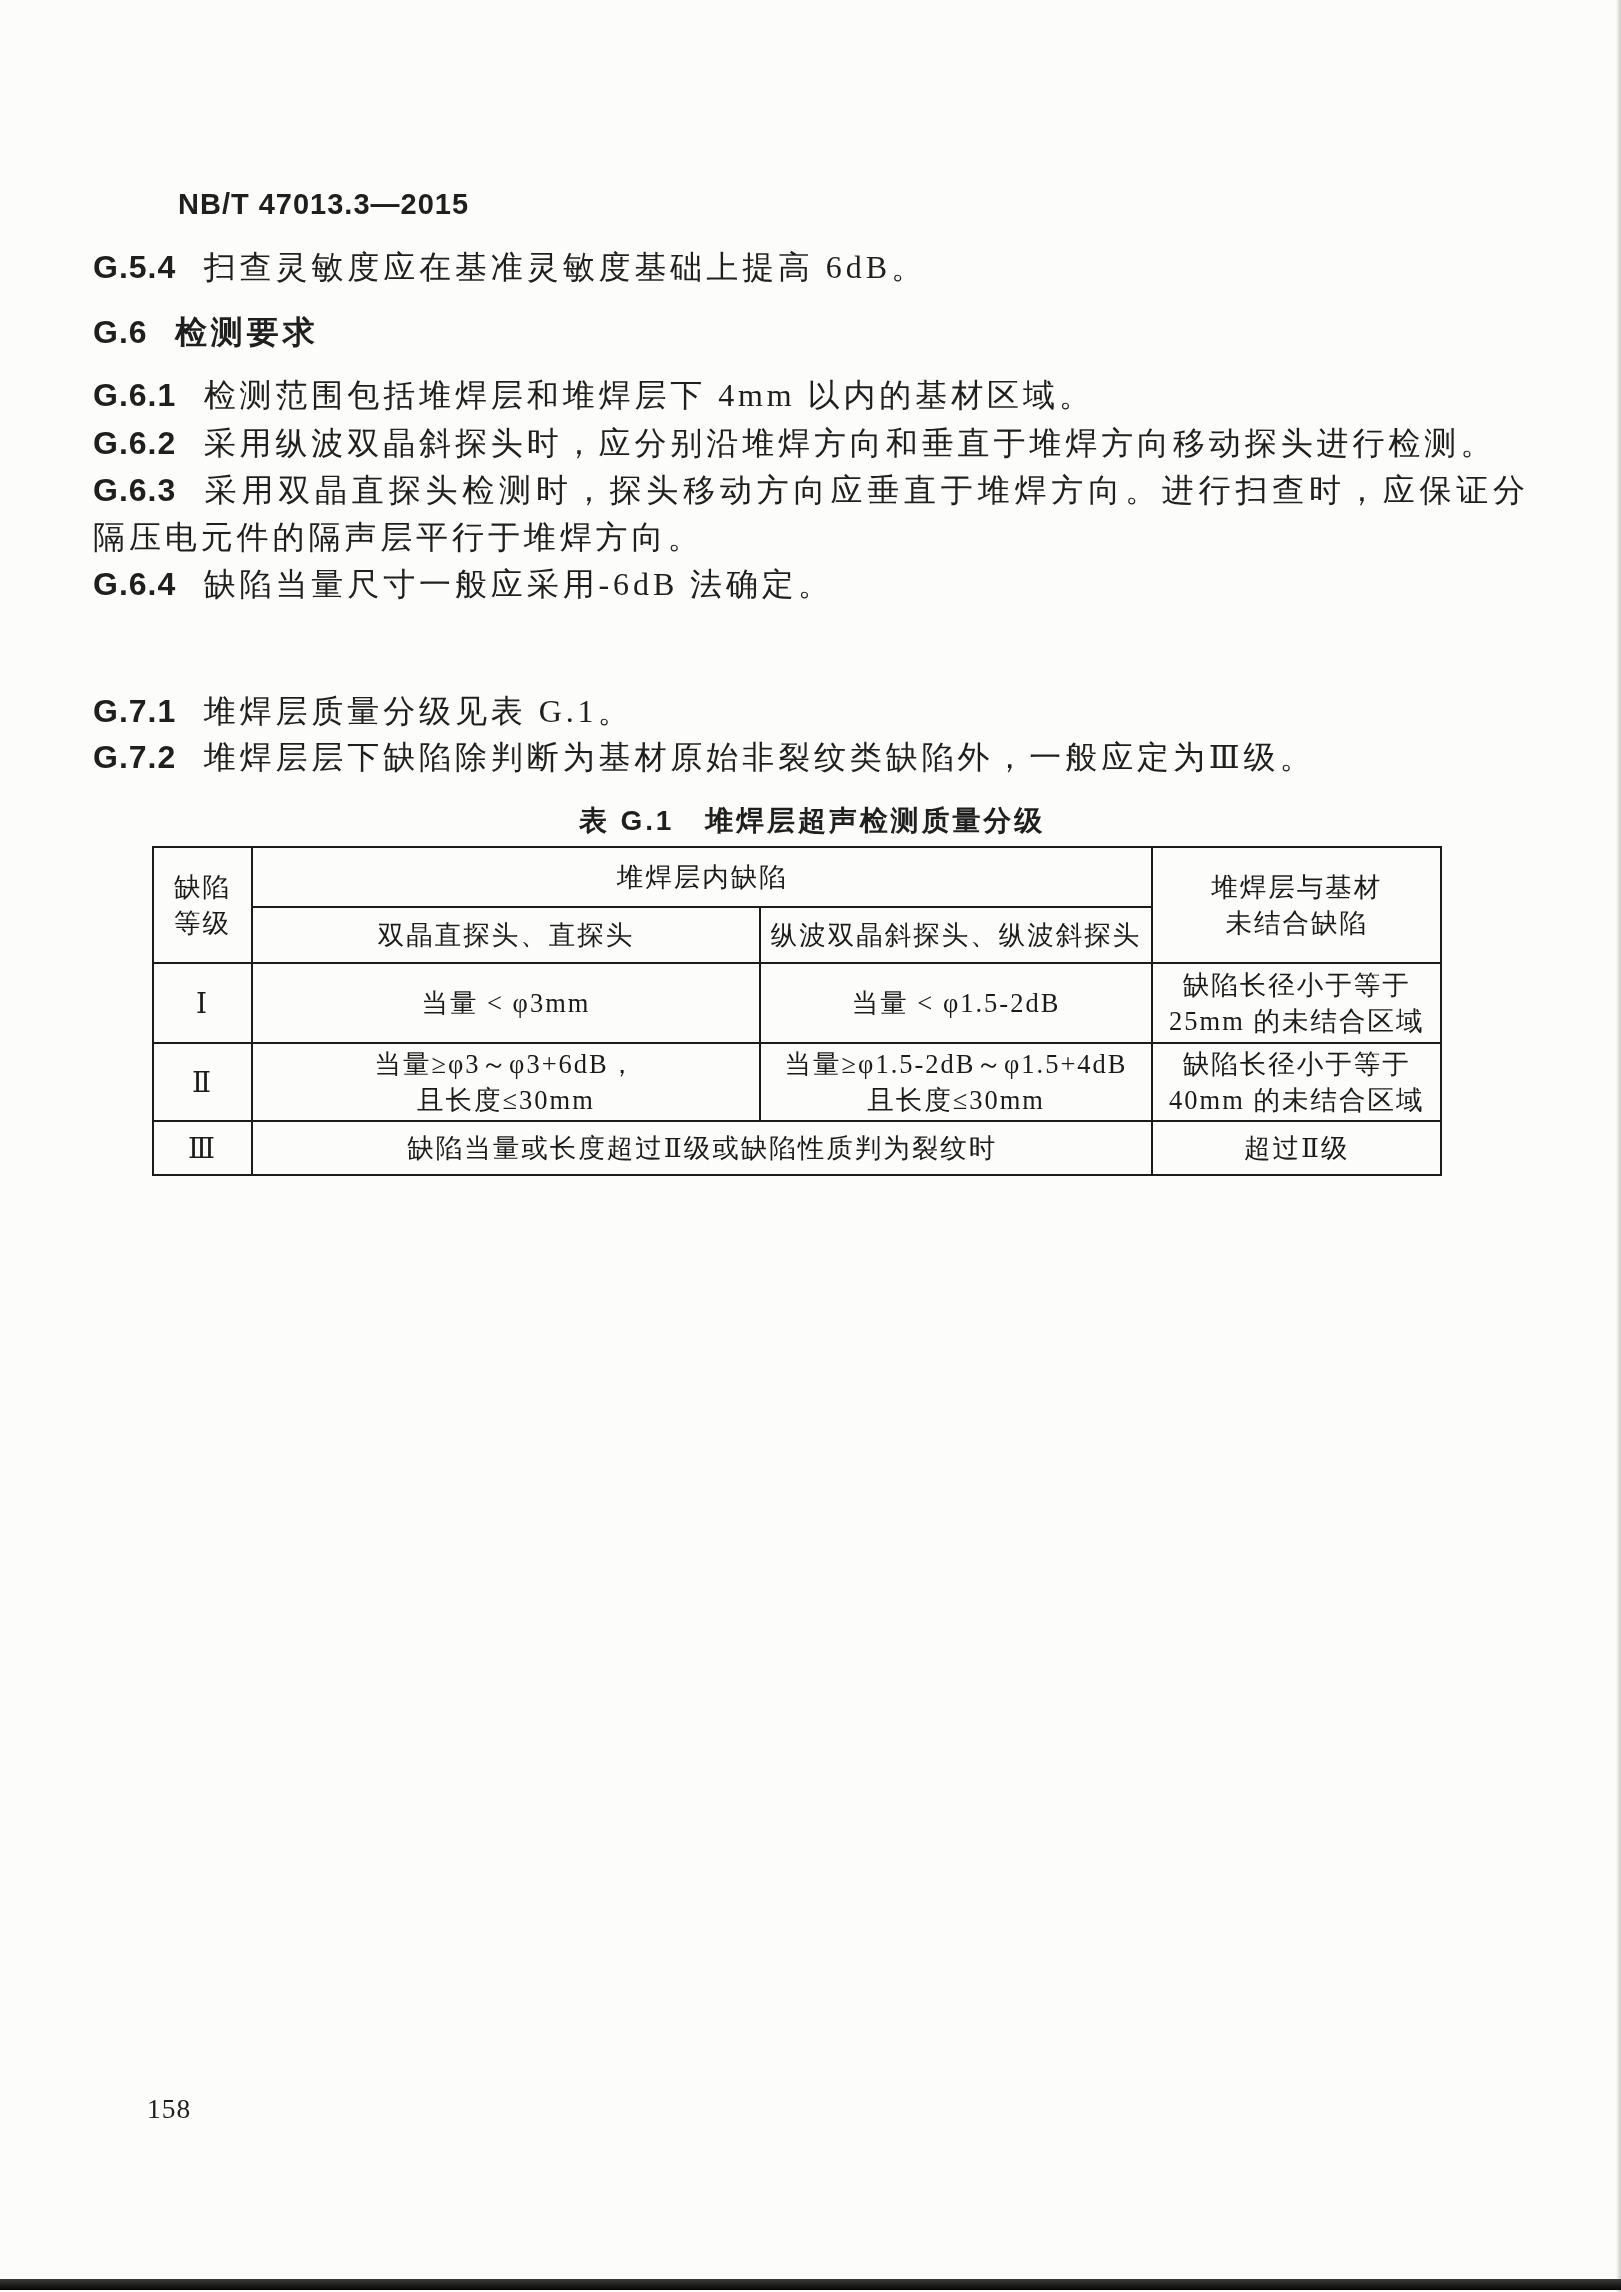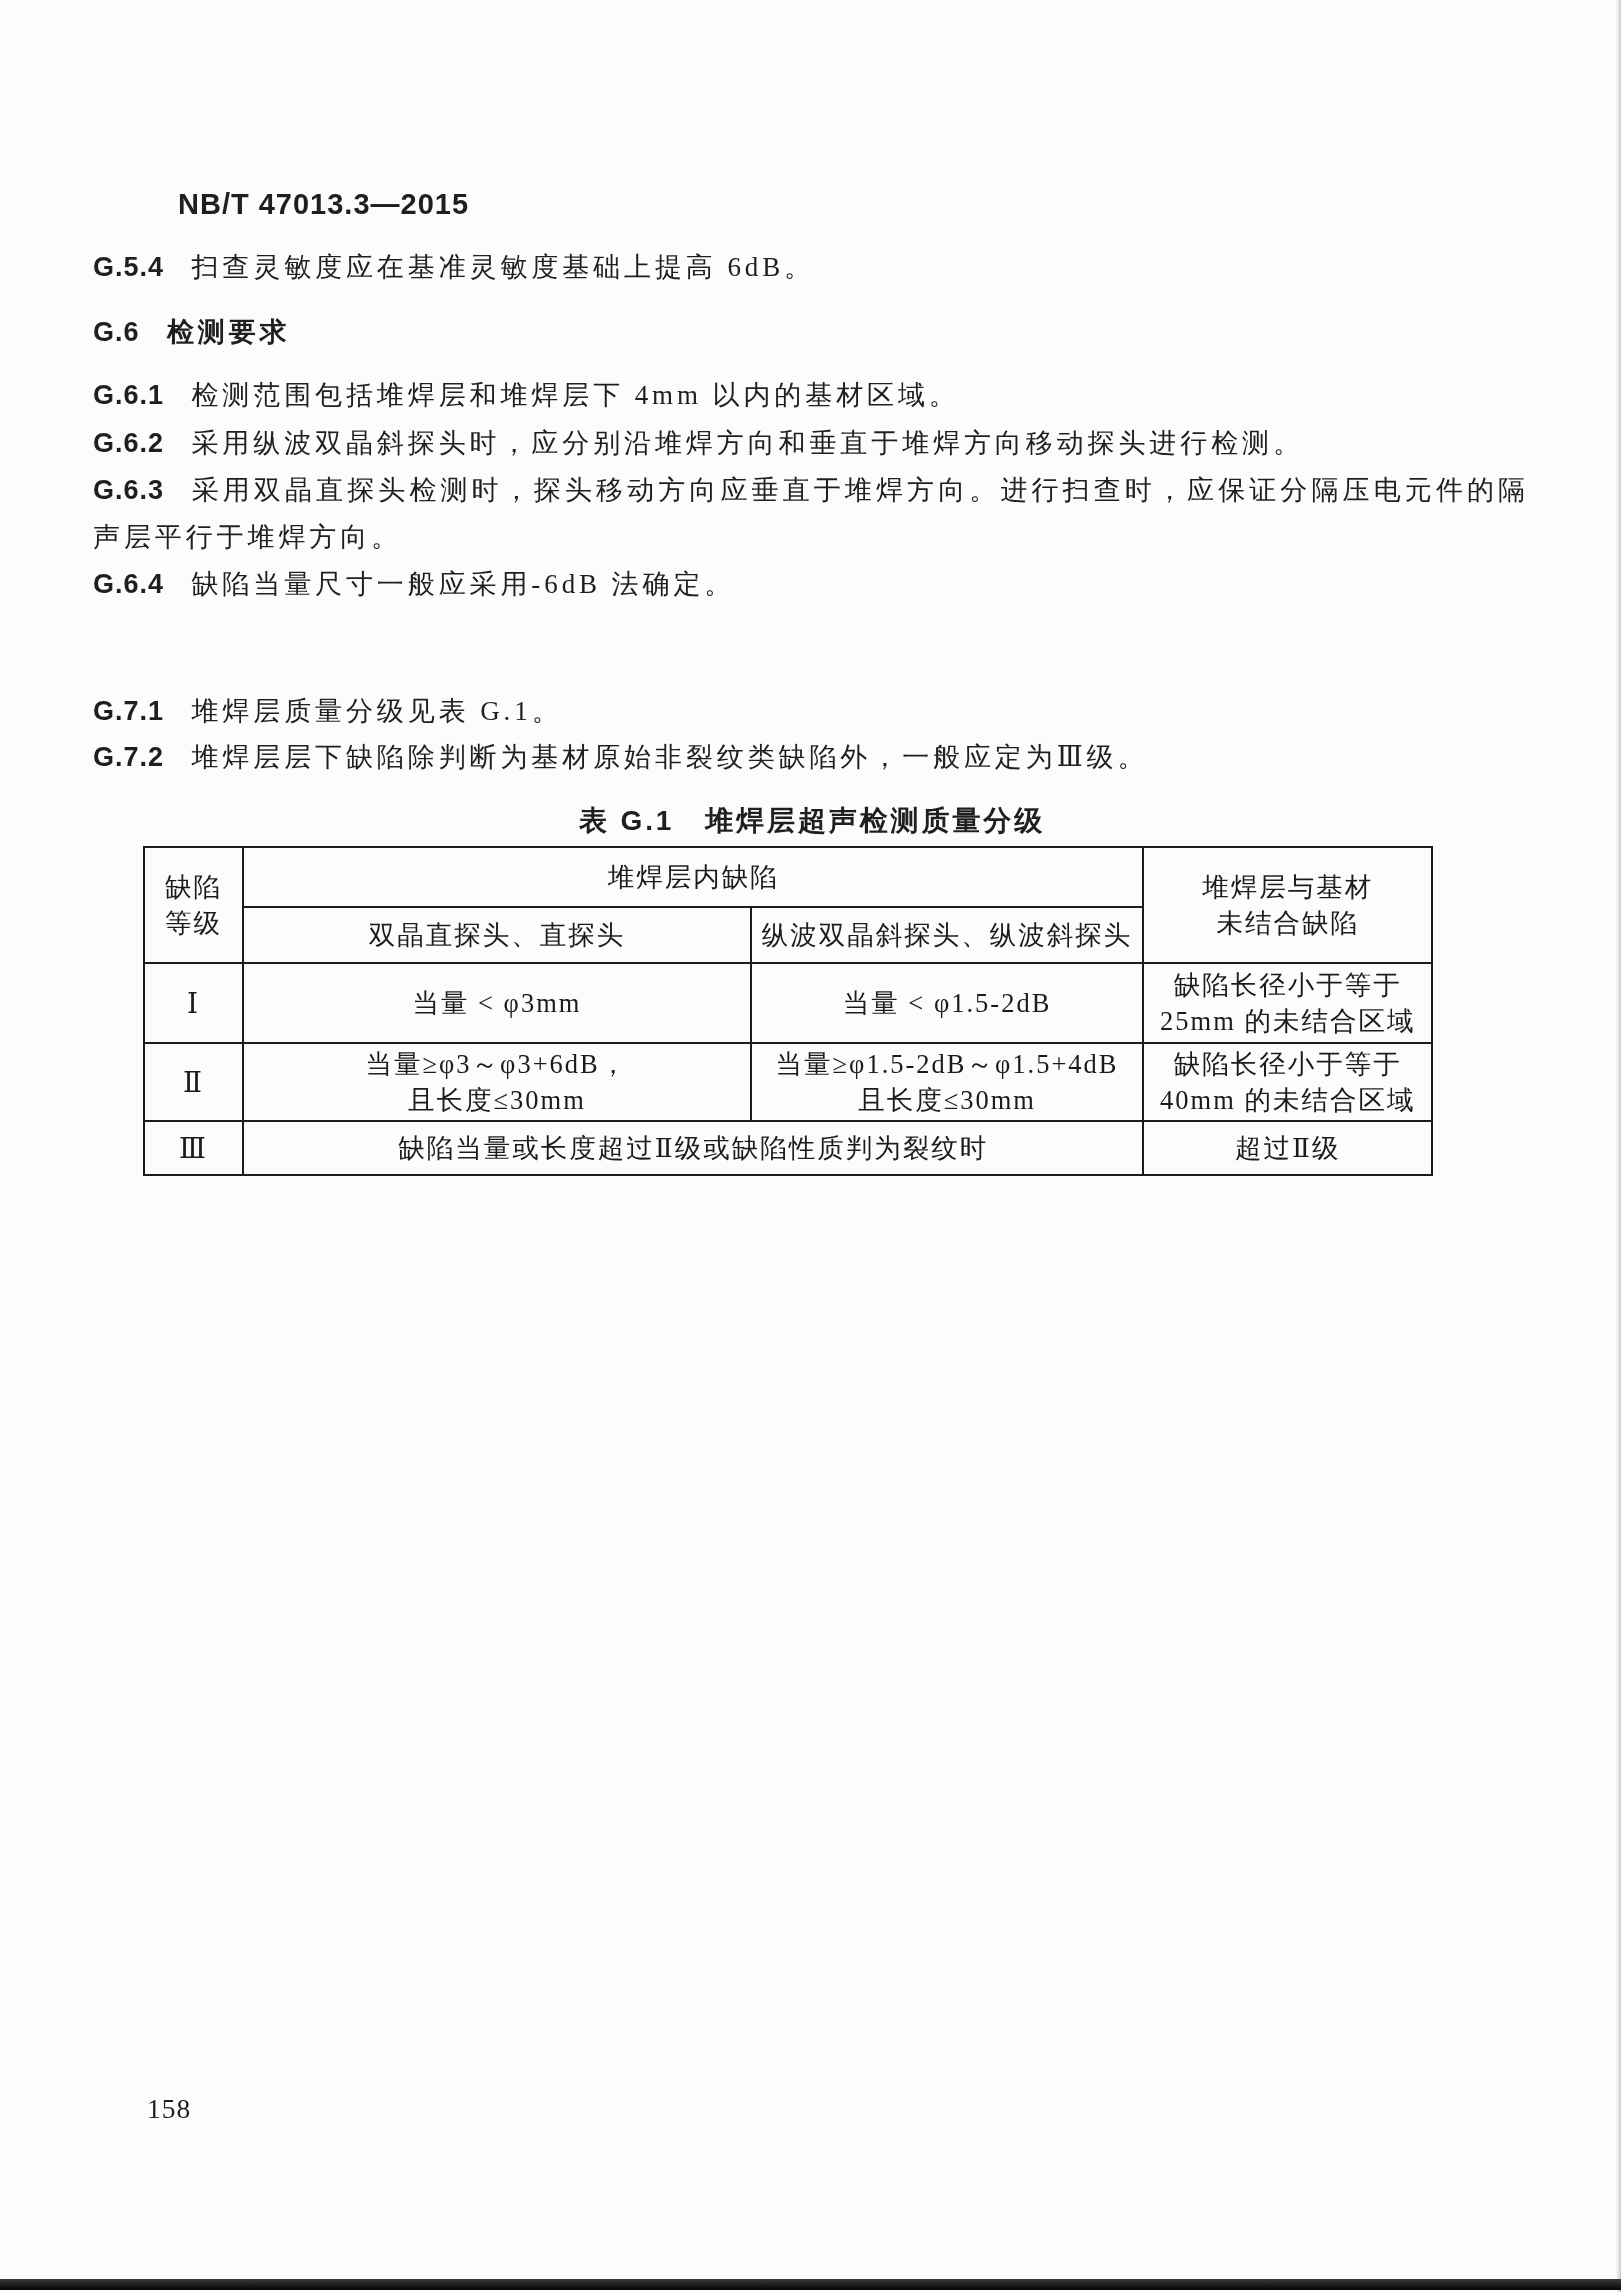--- a/index.html
+++ b/index.html
@@ -12,39 +12,39 @@
     font-family:"Liberation Serif","DejaVu Serif",serif;
     overflow:hidden;
   }
   .doc-number{
     position:absolute;left:130px;top:188px;
     font-family:"Liberation Sans","DejaVu Sans",sans-serif;
     font-weight:bold;font-size:29px;letter-spacing:1px;margin-left:48px;
   }
   .clause{
     position:absolute;left:93px;width:1436px;margin:0;
-    font-size:27px;line-height:47px;letter-spacing:3.9px;
+    font-size:32px;line-height:47px;letter-spacing:3.9px;
     text-align:justify;
   }
   .clause .num{
     font-family:"Liberation Sans","DejaVu Sans",sans-serif;
     font-weight:bold;letter-spacing:1px;margin-right:27.4px;
   }
   .clause.heading{
     font-family:"Liberation Sans","DejaVu Sans",sans-serif;
     font-weight:bold;
   }
   .table-caption{
     position:absolute;left:93px;top:796px;width:1436px;margin:1px;
     text-align:center;
     font-family:"Liberation Sans","DejaVu Sans",sans-serif;
     font-weight:bold;font-size:28px;line-height:47px;letter-spacing:2.9px;
   }
   table.gtable{
-    position:absolute;left:143px;top:846px;width:1290px;
+    position:absolute;left:152px;top:846px;width:1290px;
     border-collapse:collapse;table-layout:fixed;
     font-size:26.5px;letter-spacing:2px;color:#1b1b1b;
   }
   table.gtable td{
     border:2px solid #1b1b1b;
     text-align:center;vertical-align:middle;
     padding:2px 5.9px;
   }
   table.gtable{border:2.9px solid #1b1b1b;}
   table.gtable col.c1{width:7.7%;}

